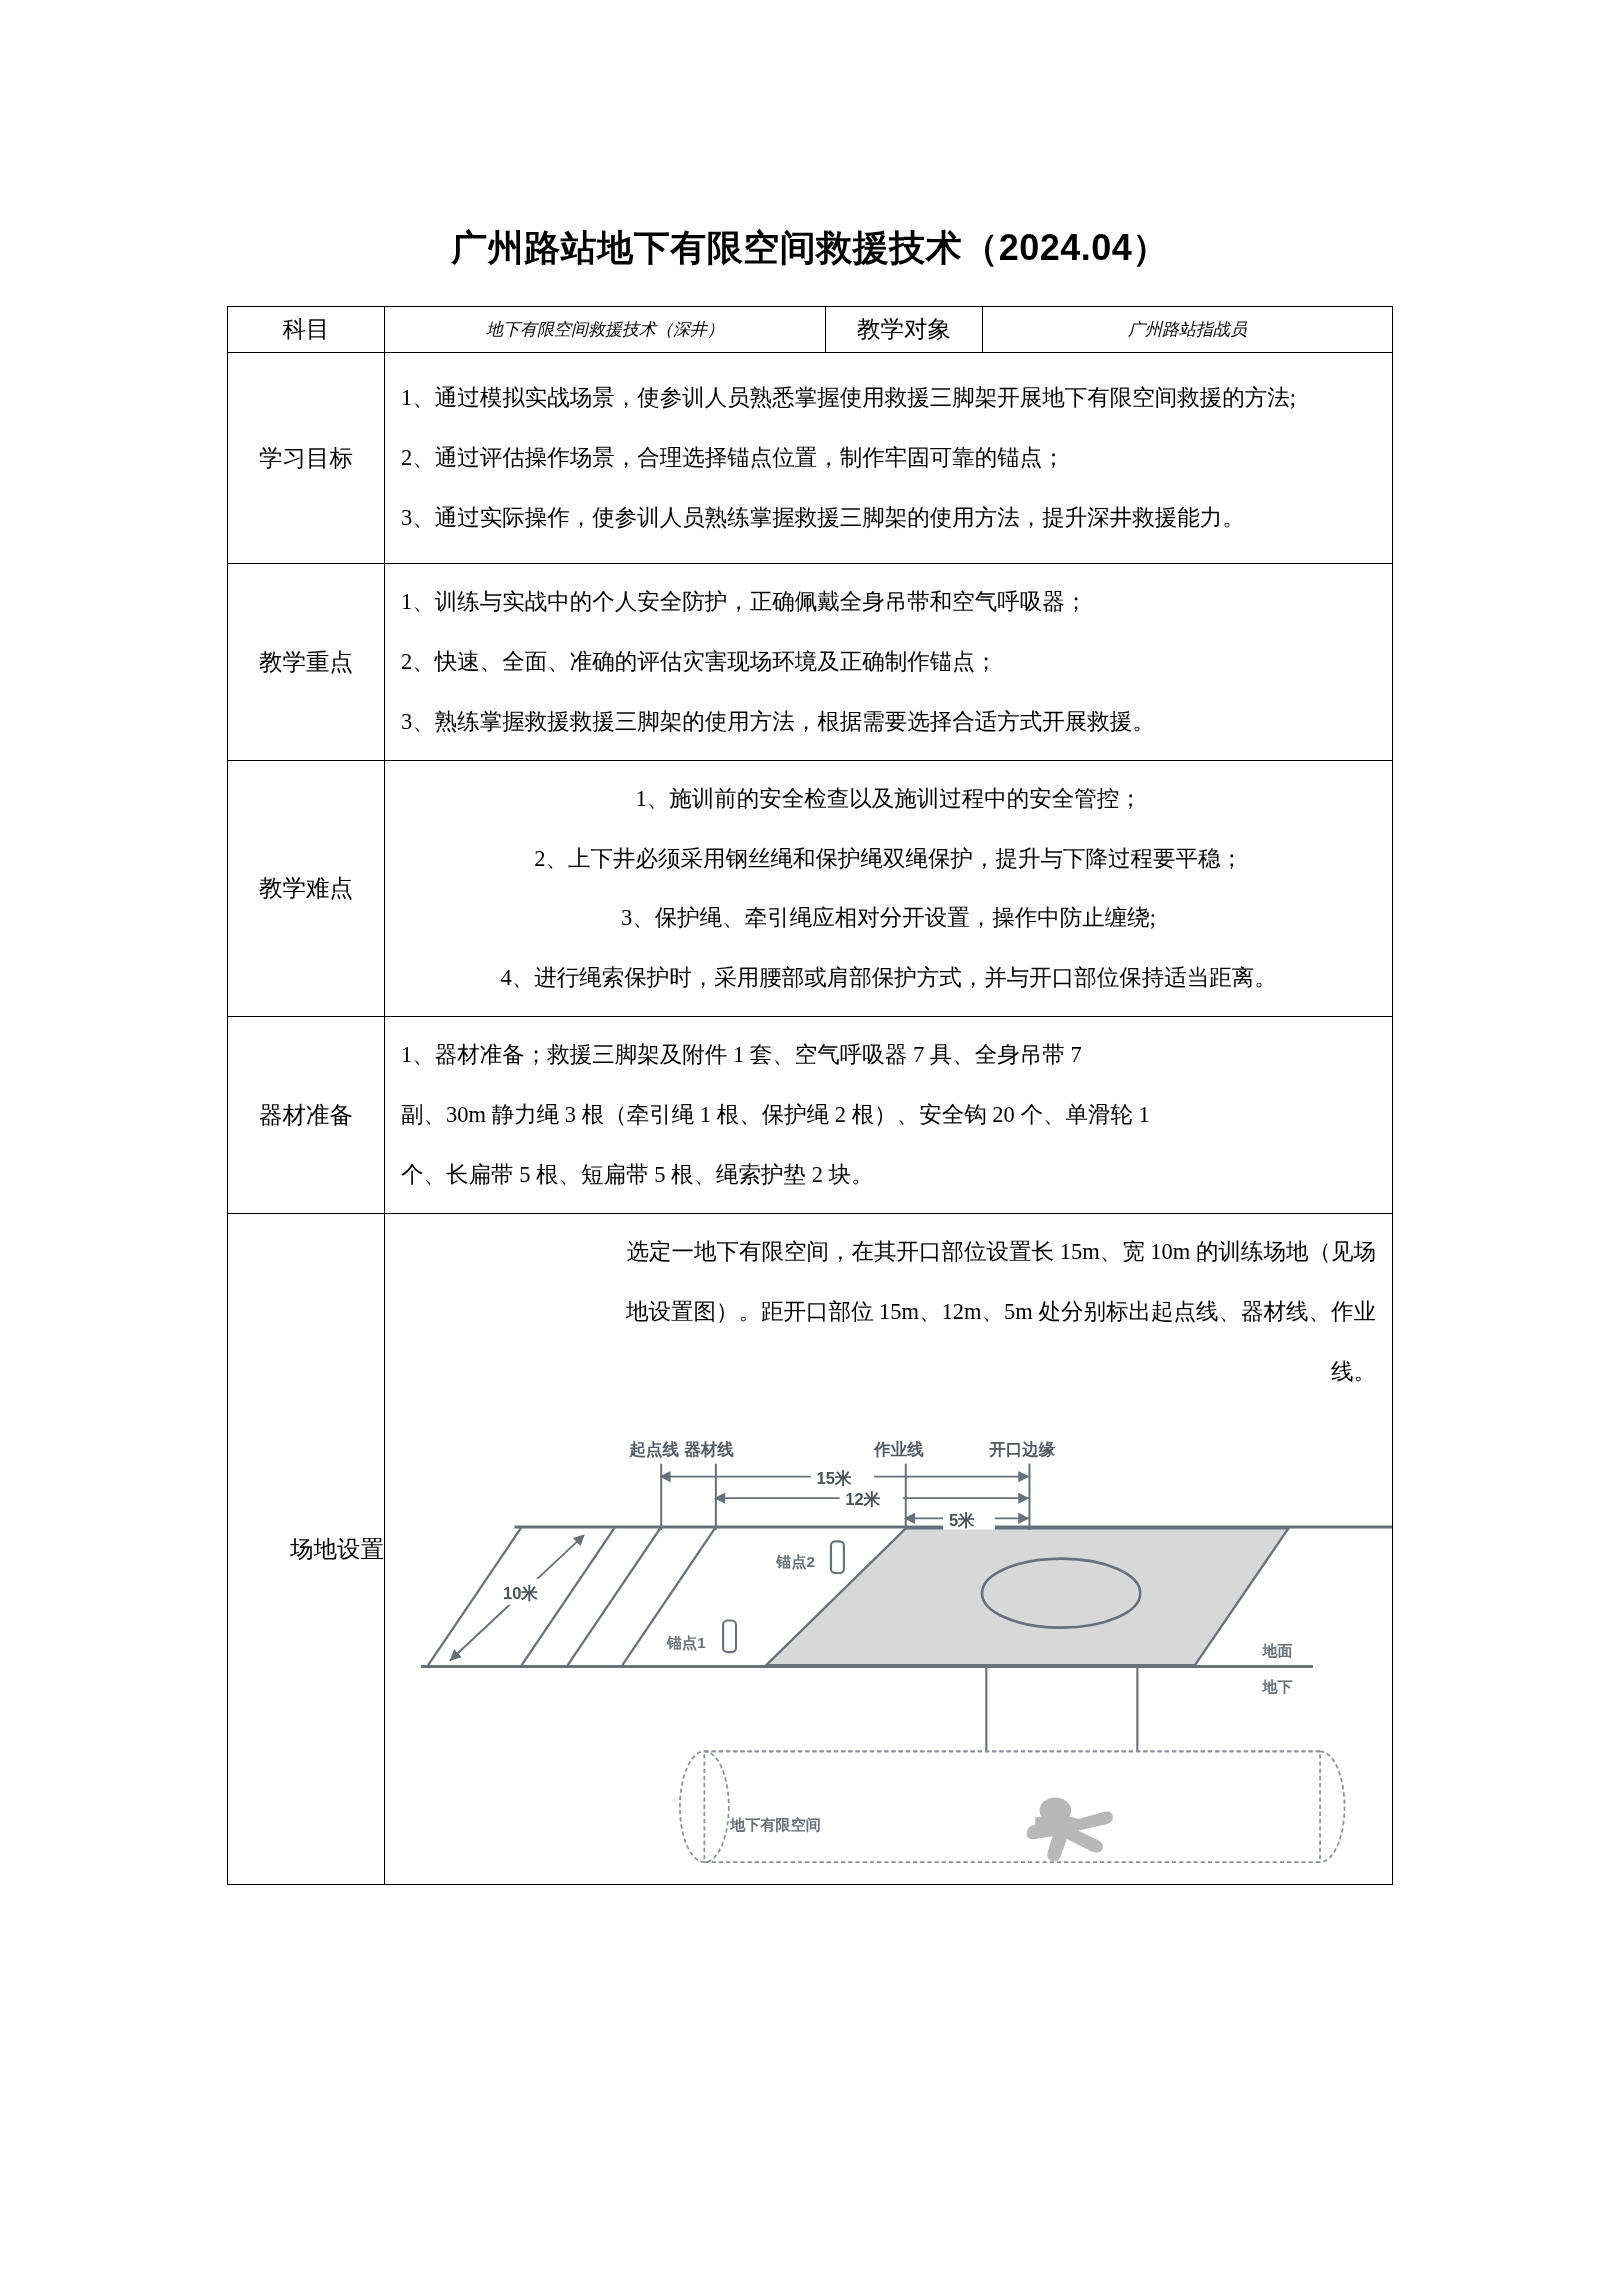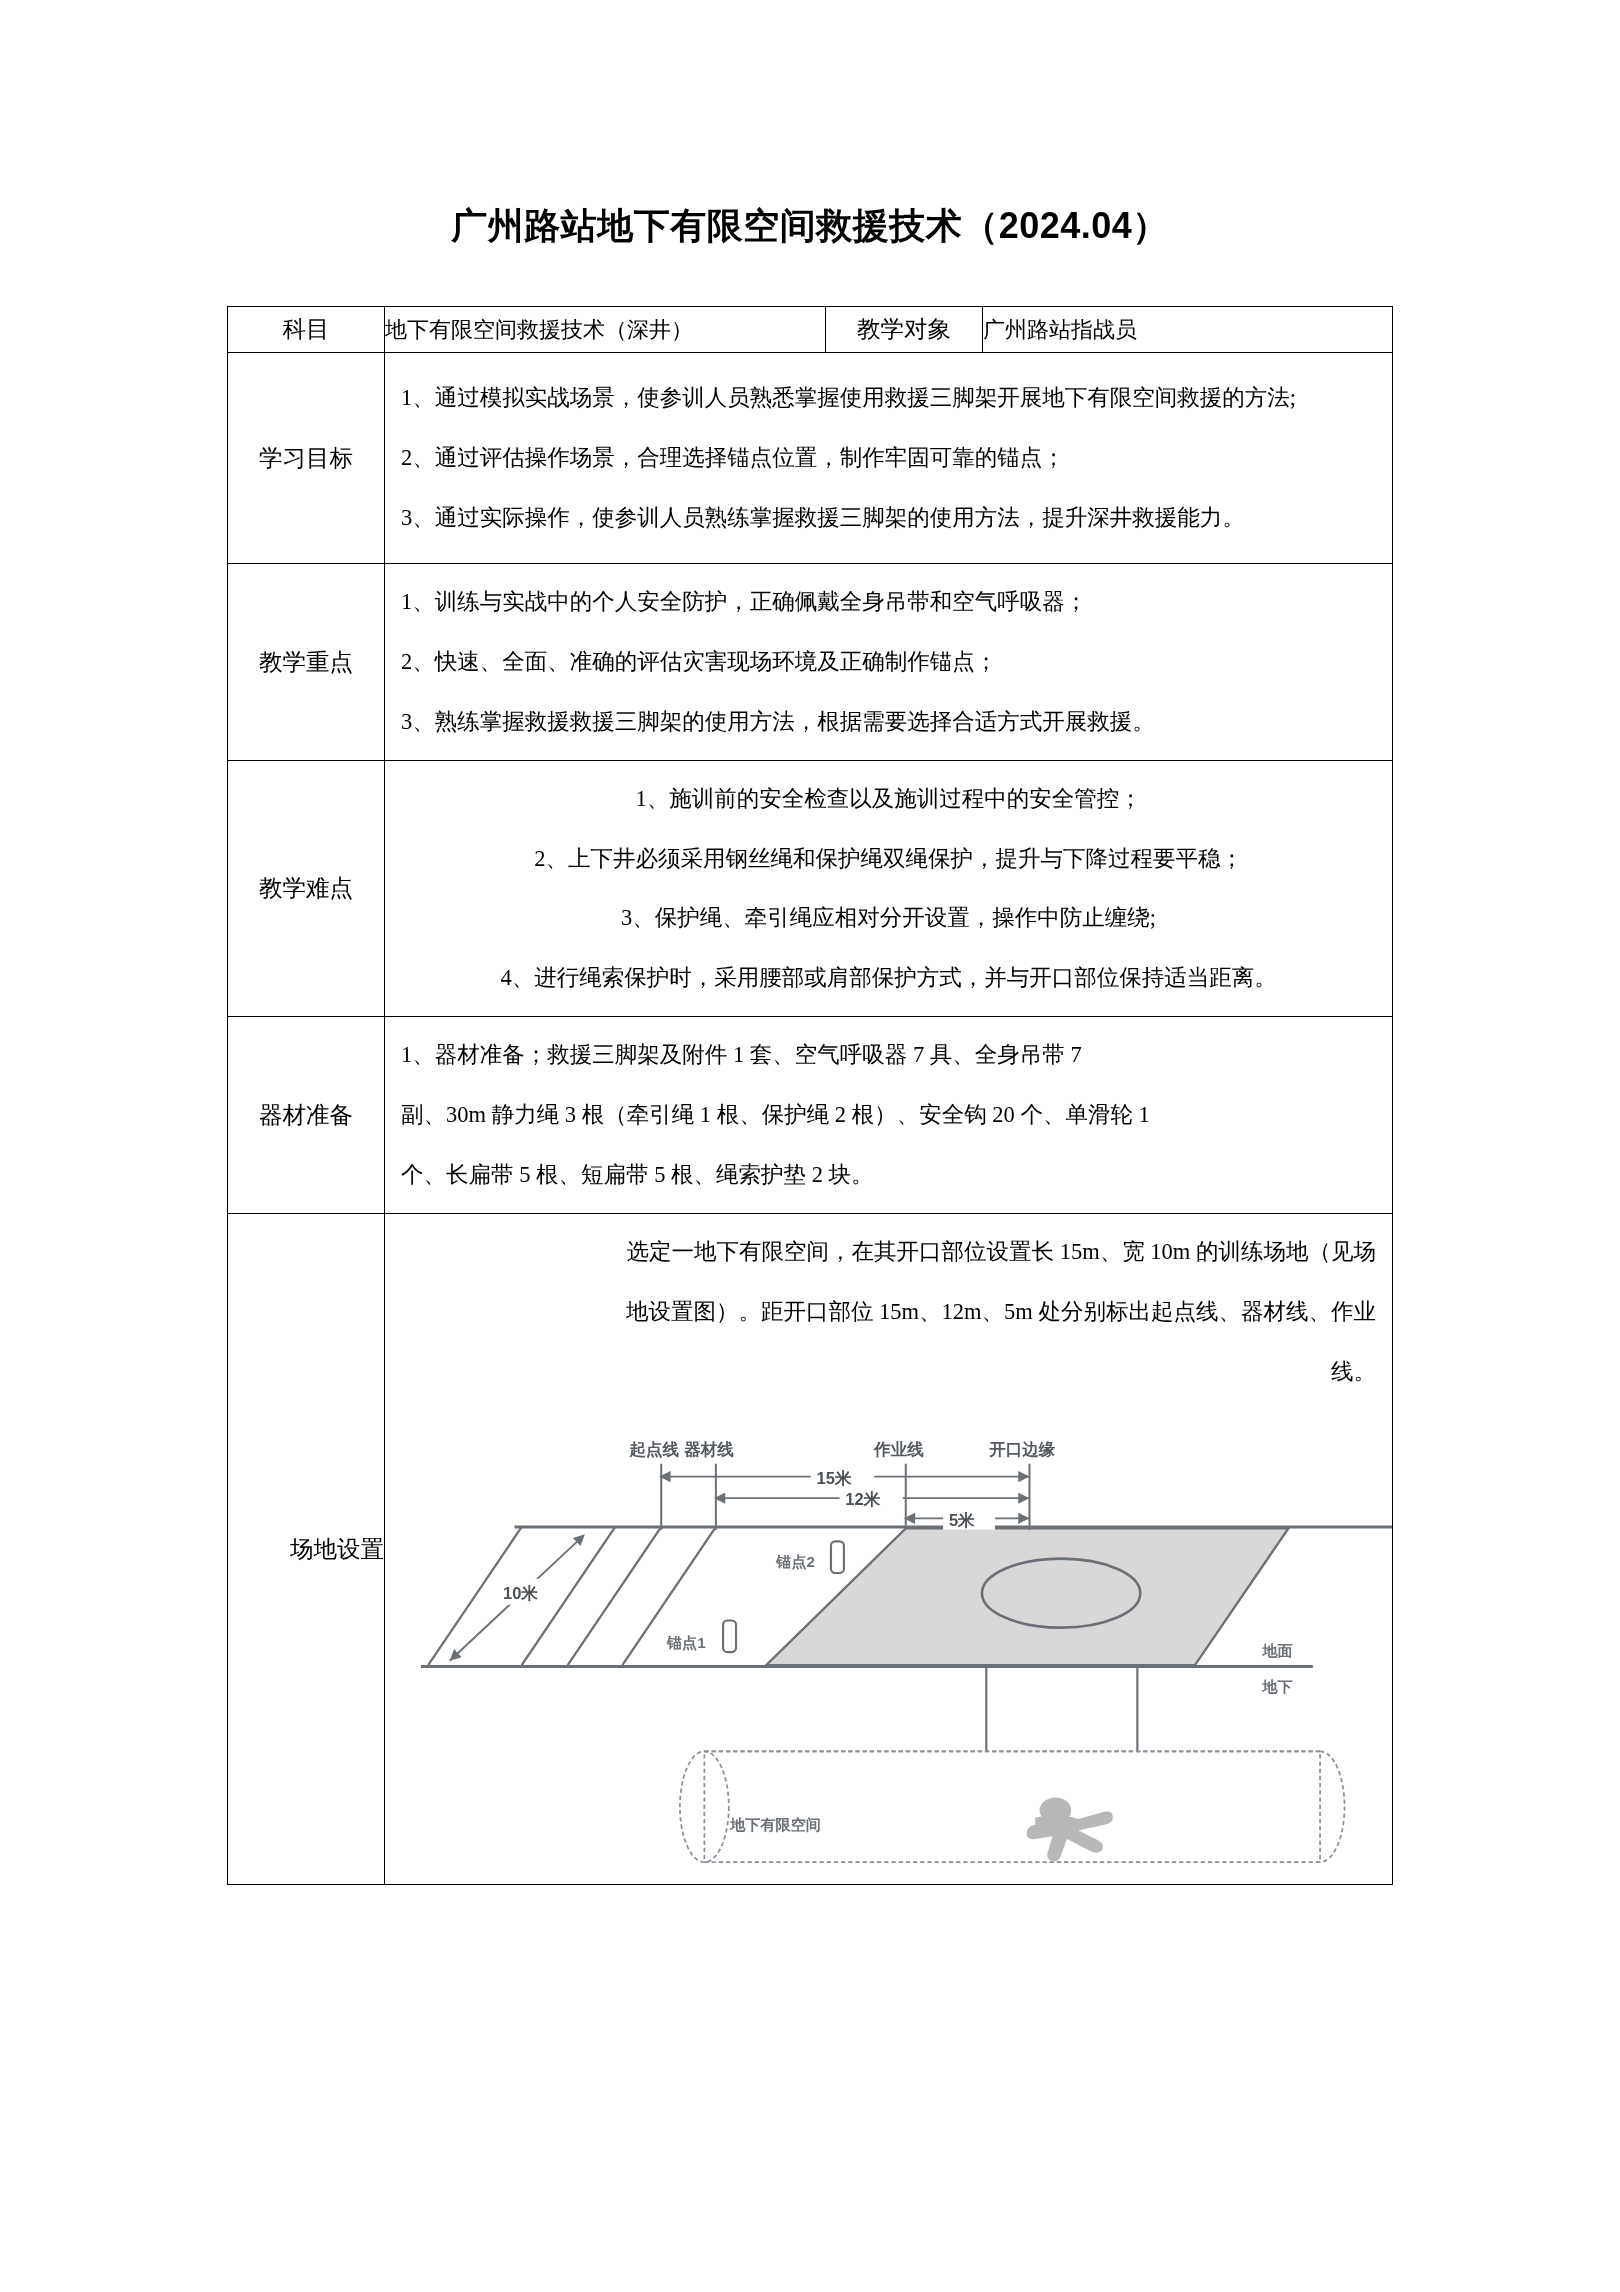--- a/index.html
+++ b/index.html
@@ -18,21 +18,21 @@
     position: relative;
     width: 1620px;
     height: 2293px;
     box-sizing: border-box;
   }
 
   
   .doc-title {
     position: absolute;
     left: 0;
-    top: 202px;
+    top: 224px;
     width: 1620px;
     text-align: center;
     font-size: 36px;
     font-weight: bold;
     letter-spacing: 0.5px;
     font-family: "Liberation Sans", "DejaVu Sans", sans-serif;
     white-space: nowrap;
   }
 
   
@@ -55,23 +55,24 @@
   .col-label2  { width: 157px; }
   .col-main2   { width: 410px; }
 
   .cell-label {
     text-align: center;
     font-size: 23.5px;
     line-height: 1.3;
     padding: 5.9px 3.9px;
   }
   .cell-center {
-    text-align: left;
-    font-size: 22px;
+    text-align: center;
+    font-size: 17px;
     padding: 5.9px 3.9px;
+    font-style: italic;
   }
   .cell-body {
     text-align: left;
     padding: 21.6px 21.6px 21.6px 23.5px;
     line-height: 1.95;
     font-size: 22.5px;
   }
   .cell-body p { margin: 16px; }
 
   .row-head td { height: 45px; }

